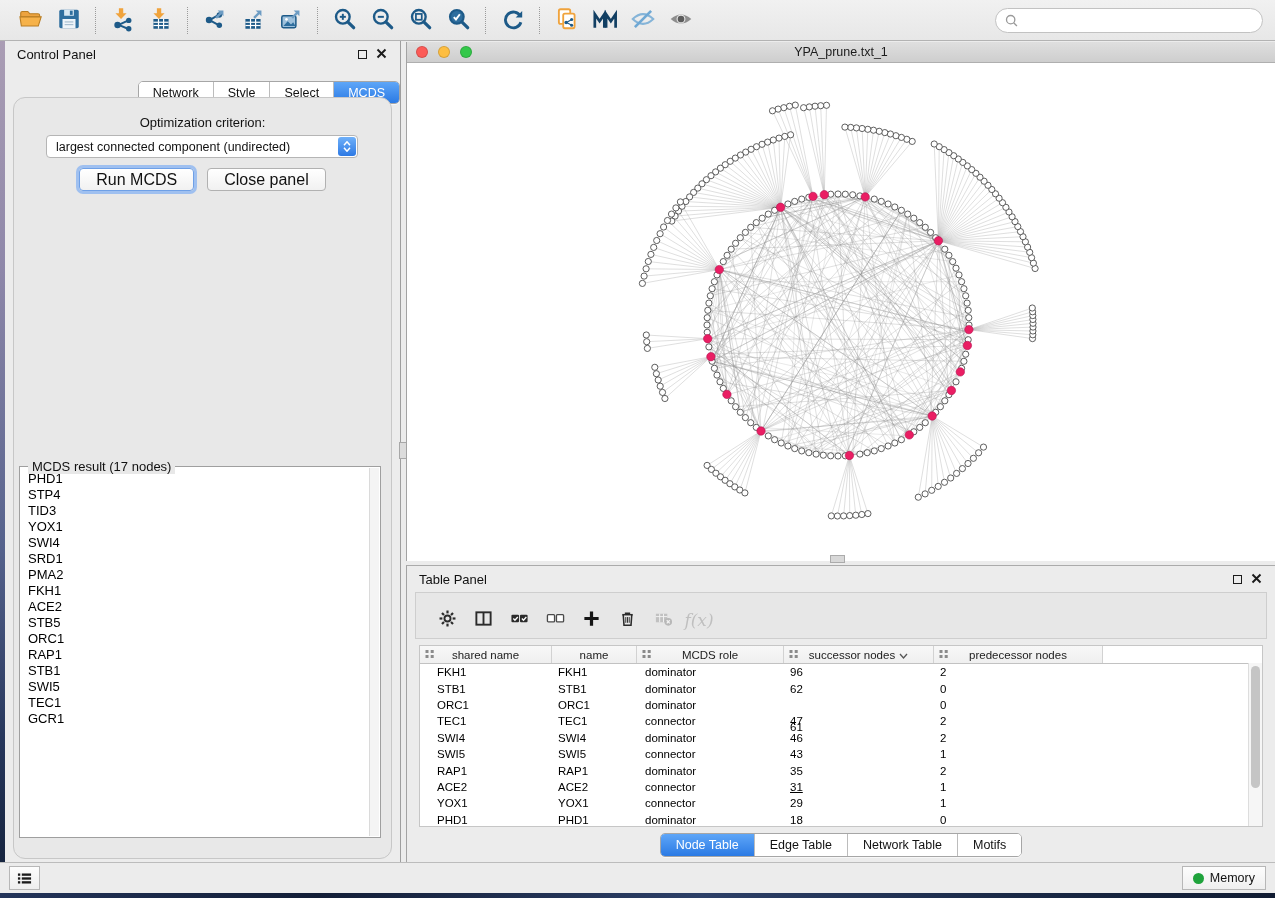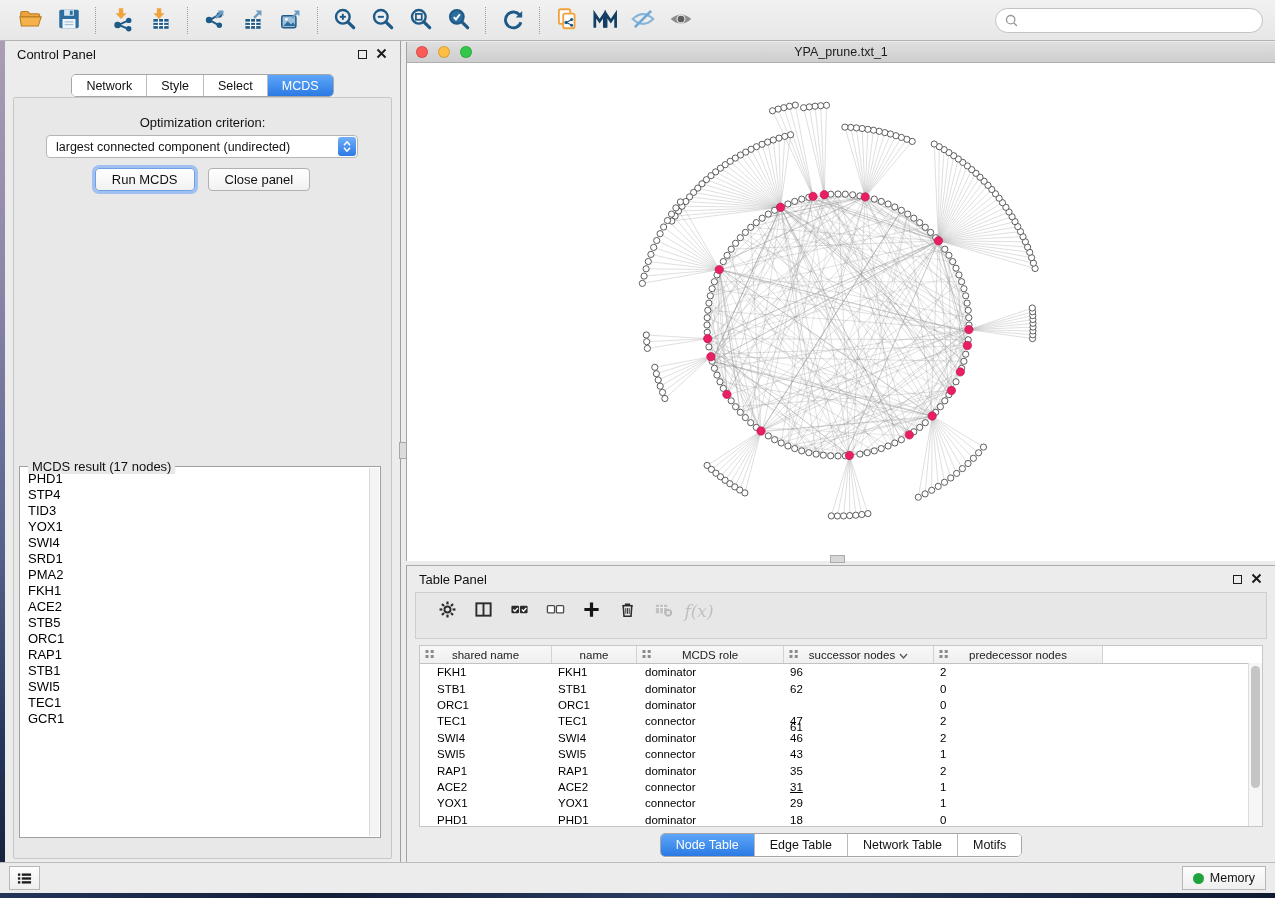--- a/index.html
+++ b/index.html
@@ -26,53 +26,53 @@
     border-right:1px solid #9e9e9e;box-sizing:border-box}
   .panel-header{height:26px;display:flex;align-items:center;padding:0 12px;font-size:13px;color:#111}
   .win-btns{margin-left:auto;display:flex;gap:9px;align-items:center}
   .float-btn{width:9px;height:9px;border:1.5px solid #1b1b1b;background:transparent;padding:0}
   .close-btn{width:12px;height:12px;border:none;background:transparent;padding:0;display:flex}
   .close-btn svg{width:11px;height:11px}
   .seg{display:inline-flex;border:1px solid #a6a6a6;border-radius:5px;background:#fff;overflow:hidden;height:21px;box-shadow:0 1px 0 rgba(255,255,255,.6)}
   .seg-btn{border:none;background:#fff;font-size:12.5px;padding:0 14px;border-left:1px solid #bcbcbc;color:#111;cursor:default;font-family:"Liberation Sans",sans-serif}
   .seg-btn:first-child{border-left:none}
   .seg-btn.active{background:linear-gradient(#5ea6f8,#2b7ae4);color:#fff}
-  .cp-tabs{display:flex;justify-content:center;margin-top:7px}
+  .cp-tabs{display:flex;justify-content:flex-end;margin-top:14px}
   .cp-content{position:absolute;left:8px;right:8px;top:56px;bottom:3px;background:#e8e8e8;
-    border:1px solid #c7c7c7;border-radius:2px}
+    border:1px solid #c7c7c7;border-radius:12px}
   .opt-label{text-align:center;margin-top:17px;font-size:13px;color:#111}
   .dropdown{position:absolute;left:32px;top:37px;width:312px;height:23px;background:#fff;border:1px solid #b5b5b5;
     border-radius:4px;display:flex;align-items:center;font-size:12.5px;padding-left:9px;box-sizing:border-box;color:#111}
   .dd-stepper{position:absolute;right:1px;top:1px;bottom:1px;width:18px;border-radius:3px;
     background:linear-gradient(#6fb0f9,#2d79e4);display:flex;flex-direction:column;align-items:center;justify-content:center;gap:1px}
   .dd-stepper svg{width:8px;height:5px;display:block}
   .btn-row{position:absolute;top:70px;left:0;right:0;display:flex;justify-content:center;gap:13px}
   .push-btn{height:23px;background:linear-gradient(#ffffff,#f1f1f1);border:1px solid #b1b1b1;border-radius:4px;
-    font-size:13px;padding:0 16px;color:#111;font-family:"Liberation Sans",sans-serif;cursor:default}
+    font-size:16px;padding:0 16px;color:#111;font-family:"Liberation Sans",sans-serif;cursor:default}
   .push-btn.focused{box-shadow:0 0 0 3px rgba(98,158,245,.55);border-color:#6fa0e6}
   .result-group{position:absolute;left:5px;right:10px;top:368px;bottom:20px;border:1px solid #9f9f9f;background:#fff}
   .result-legend{position:absolute;top:-8px;left:8px;background:#e8e8e8;padding:0 4px;font-size:13px;color:#111}
   .result-list{position:absolute;left:1px;right:11px;top:4px;bottom:1px;overflow:hidden}
   .list-item{font-size:13px;line-height:16px;padding-left:7px;color:#000}
   .list-scroll{position:absolute;right:1px;top:1px;bottom:1px;width:9px;background:#f4f4f4;border-left:1px solid #dadada}
   .v-handle{position:absolute;left:399px;top:401px;width:9px;height:17px;background:#dcdcdc;border:1px solid #a8a8a8;box-sizing:border-box}
   
   .right-area{position:absolute;left:406px;top:0;right:0;height:100%}
   .network-window{position:absolute;left:0;top:1px;right:0;height:519px;background:#fff;border-left:1px solid #a3a3a3;box-sizing:border-box}
   .nw-titlebar{height:20px;background:linear-gradient(#dfdfdf,#cecece);border-bottom:1px solid #afafaf;
     position:relative;display:flex;align-items:center;justify-content:center;font-size:12.5px;color:#1c1c1c}
   .lights{position:absolute;left:9px;top:4px;display:flex;gap:10px}
   .light{width:12px;height:12px;border-radius:50%;border:.5px solid rgba(0,0,0,.15);box-sizing:border-box;padding:0}
   .nw-canvas{position:absolute;left:0;top:20px;right:0;bottom:0}
   .h-handle{position:absolute;left:424px;top:514px;width:15px;height:8px;background:#d8d8d8;border:1px solid #ababab;box-sizing:border-box}
   
   .table-panel{position:absolute;left:0;top:524px;right:0;bottom:0;background:#ececec;border-left:1px solid #a3a3a3;
     border-top:1px solid #ababab;box-sizing:border-box}
   .tp-toolbar{position:absolute;left:8px;right:8px;top:26px;height:45px;background:#e7e7e7;border:1px solid #cecece;
-    border-radius:0;display:flex;align-items:flex-start;padding-left:13px}
+    border-radius:0;display:flex;align-items:flex-end;padding-left:13px}
   .tool-btn{width:36px;height:36px;border:none;background:transparent;display:flex;align-items:center;justify-content:center;padding:0}
   .tool-btn svg{width:19px;height:19px}
   .tool-btn.disabled{opacity:.5}
   .fx-label{font-family:"DejaVu Serif",serif;font-style:italic;font-size:17px;color:#999}
   .tp-table{position:absolute;left:12px;right:12px;top:79px;bottom:35px;background:#fff;border:1px solid #c6c6c6;box-sizing:border-box;overflow:hidden}
   .thead{display:flex;height:17px;background:linear-gradient(#f8f8f8,#efefef);border-bottom:1px solid #c2c2c2}
   .th{display:flex;align-items:center;justify-content:center;gap:4px;font-size:11.5px;color:#1c1c1c;
     border-right:1px solid #d2d2d2;box-sizing:border-box;position:relative;flex:none}
   .th-ic{position:absolute;left:5px;top:3px;display:flex}
   .th-ic svg{width:10px;height:10px}

